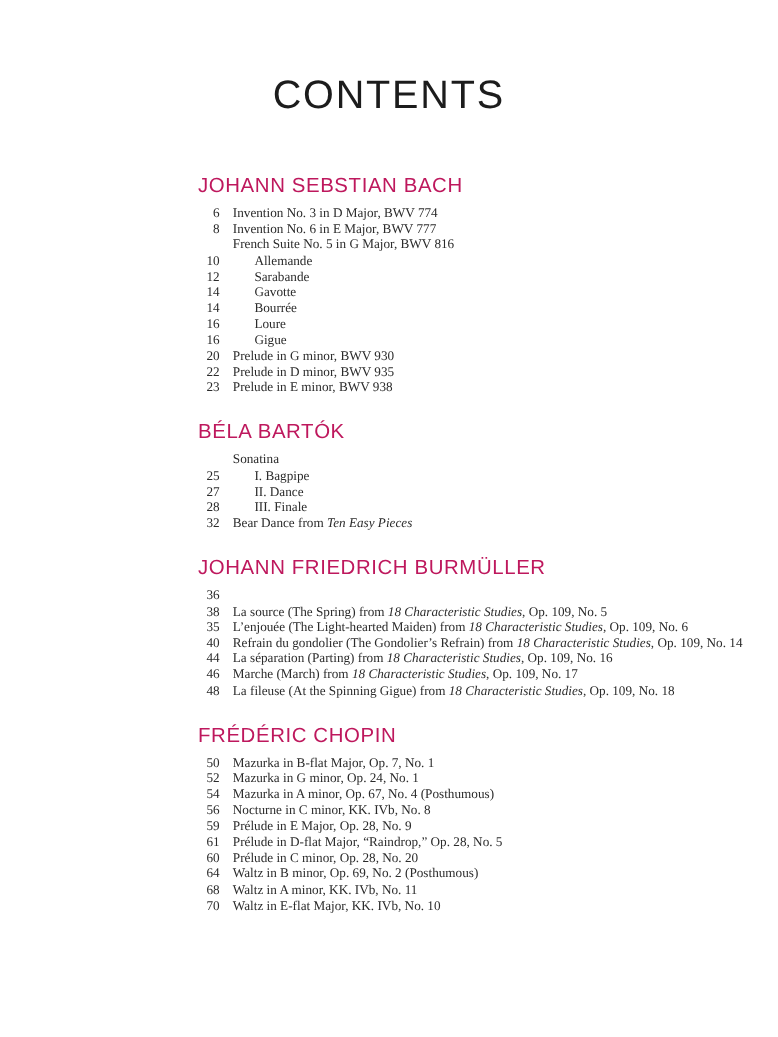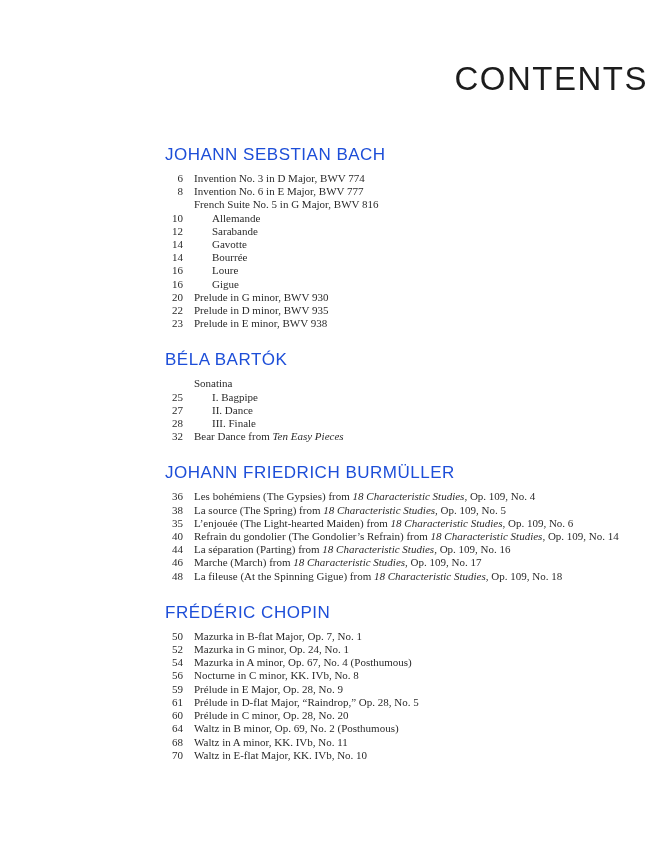--- a/index.html
+++ b/index.html
@@ -14,21 +14,21 @@
     background: #ffffff;
     overflow: hidden;
     font-family: "Liberation Serif", serif;
   }
   .title {
     position: absolute;
     top: 62px;
     left: 0;
     right: 0;
     margin: 0;
-    text-align: right;
+    text-align: center;
     font-family: "Liberation Sans", sans-serif;
     font-weight: 300;
     font-size: 33px;
     line-height: 1.05;
     letter-spacing: 1.5px;
     color: #1c1c1c;
   }
   .toc {
     position: absolute;
     left: 165px;
@@ -37,21 +37,21 @@
   }
   .section { margin: 0; padding: 0; }
   .section + .section { margin-top: 21px; }
   .composer {
     margin: 0 0 9px 0;
     font-family: "Liberation Sans", sans-serif;
     font-weight: 300;
     font-size: 17px;
     line-height: 1.0;
     letter-spacing: 0.5px;
-    color: #1d4ed8;
+    color: #be185d;
     white-space: nowrap;
   }
   .row {
     display: flex;
     align-items: baseline;
     font-size: 11px;
     line-height: 13.2px;
     color: #2b2b2b;
     white-space: nowrap;
   }
@@ -164,21 +164,20 @@
     <span class="label"><span>Bear Dance from </span><em>Ten Easy Pieces</em></span>
   </div>
 </div>
   </section>
 
   <section class="section">
     <h2 class="composer">JOHANN FRIEDRICH BURMÜLLER</h2>
     <div class="items">
   <div class="row">
     <span class="num">36</span>
-    <span class="label"><span>Les bohémiens (The Gypsies) from </span><em>18 Characteristic Studies</em><span>, Op. 109, No. 4</span></span>
   </div>
 
   <div class="row">
     <span class="num">38</span>
     <span class="label"><span>La source (The Spring) from </span><em>18 Characteristic Studies</em><span>, Op. 109, No. 5</span></span>
   </div>
 
   <div class="row">
     <span class="num">35</span>
     <span class="label"><span>L’enjouée (The Light-hearted Maiden) from </span><em>18 Characteristic Studies</em><span>, Op. 109, No. 6</span></span>

